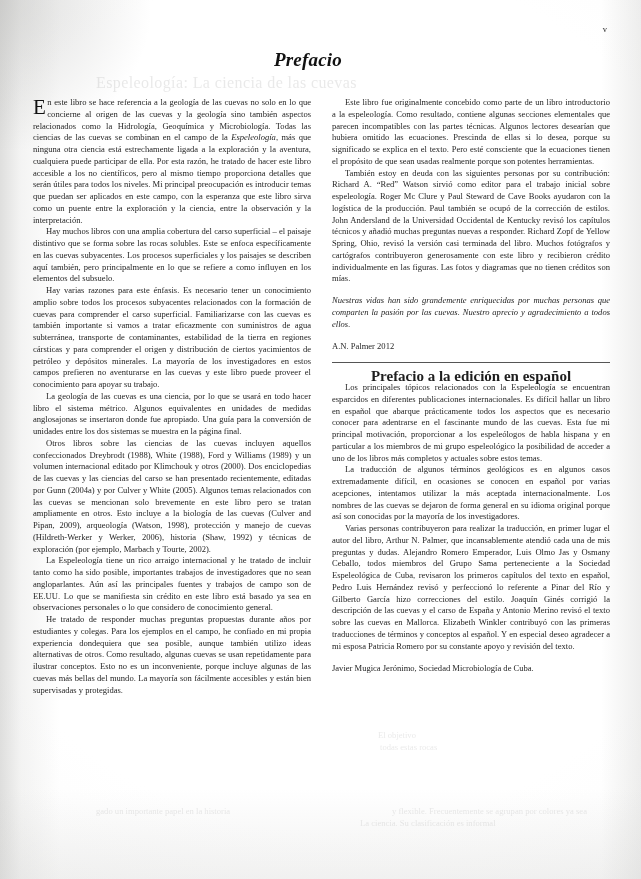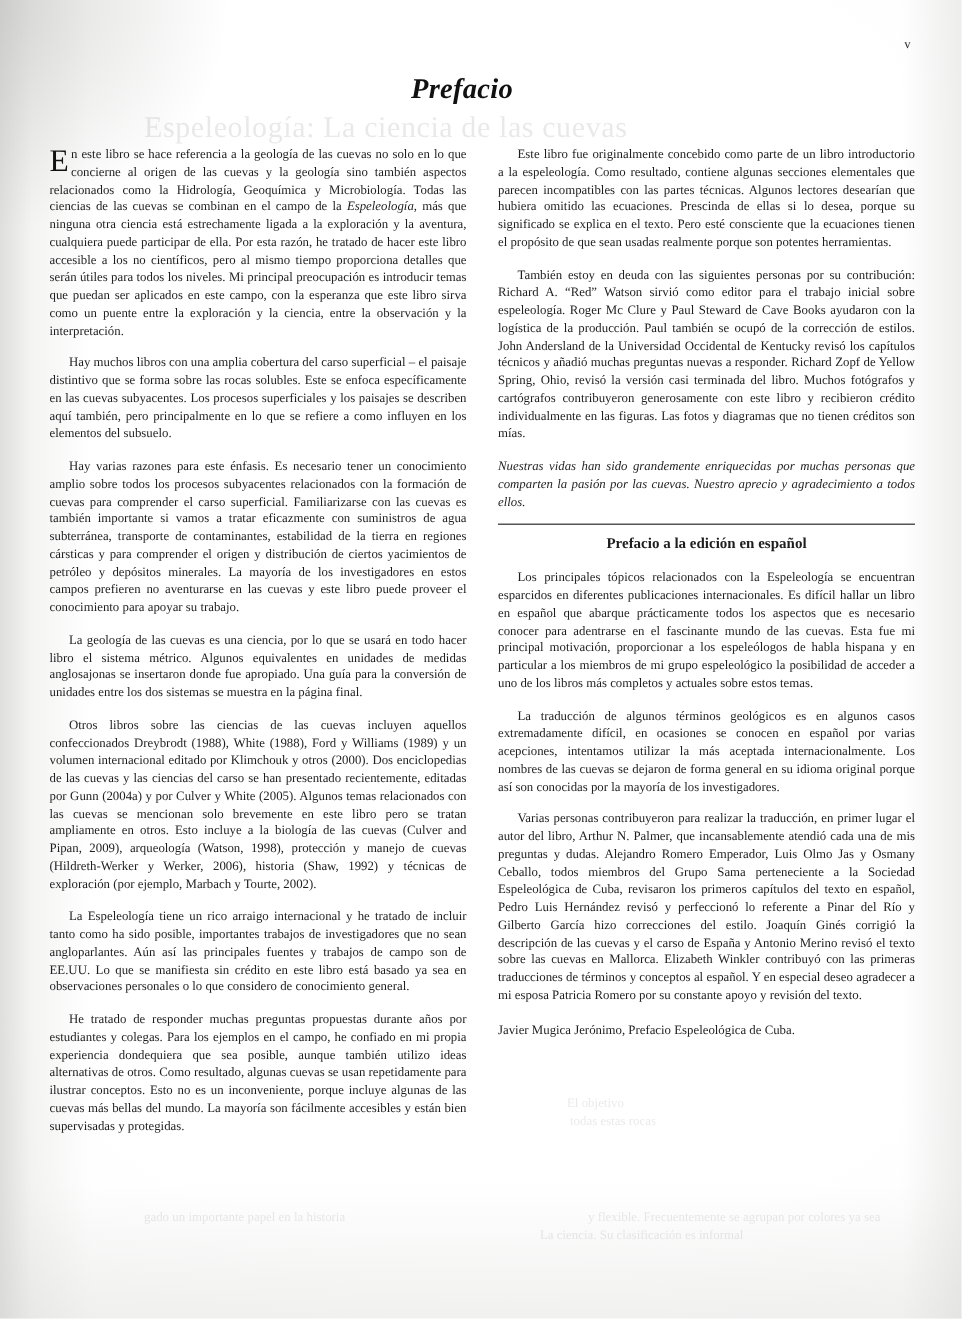--- a/index.html
+++ b/index.html
@@ -56,21 +56,21 @@
   .bleed {
     position: absolute;
     color: rgba(120,120,118,0.16);
     font-family: "Liberation Serif", "DejaVu Serif", serif;
     pointer-events: none;
     white-space: nowrap;
     user-select: none;
   }
   .bleed-title {
     top: 74px; left: 96px;
-    font-size: 20px;
+    font-size: 16px;
     letter-spacing: 0.4px;
     text-align: center;
   }
   .bleed-l1 { top: 806px; left: 96px;  font-size: 8.6px; }
   .bleed-l2 { top: 806px; left: 392px; font-size: 8.6px; }
   .bleed-l3 { top: 818px; left: 360px; font-size: 8.6px; }
   .bleed-l5 { top: 730px; left: 378px; font-size: 8.6px; }
   .bleed-l6 { top: 742px; left: 380px; font-size: 8.6px; }
 
   
@@ -112,21 +112,21 @@
     margin: 0;
     font-size: 8.55px;
     line-height: 11.75px;
     text-align: justify;
     text-justify: inter-word;
     text-indent: 13px;
     color: #1e1e1e;
     hyphens: manual;
   }
   p.drop-host { text-indent: 0; }
-  p + p { margin-top: 10px; }
+  p + p { margin-top: 0; }
 
   
   .dropcap {
     float: left;
     font-size: 21px;
     line-height: 17px;
     padding: 1px 1.5px 0 0;
     margin-top: 1px;
     font-family: "Liberation Serif", "DejaVu Serif", serif;
     color: #111;
@@ -148,21 +148,21 @@
   }
   .rule {
     border: none;
     border-top: 1px solid #555;
     margin: 9px 0 7px 0;
     height: 0;
   }
   .subhead {
     text-align: center;
     font-weight: bold;
-    font-size: 10px;
+    font-size: 15px;
     line-height: 12px;
     text-indent: 0;
     margin-bottom: 0;
   }
   .closing {
     text-indent: 0;
     margin-top: 11px;
   }
 </style>
 </head>
@@ -200,26 +200,27 @@
       <p>He tratado de responder muchas preguntas propuestas durante años por estudiantes y colegas. Para los ejemplos en el campo, he confiado en mi propia experiencia dondequiera que sea posible, aunque también utilizo ideas alternativas de otros. Como resultado, algunas cuevas se usan repetidamente para ilustrar conceptos. Esto no es un inconveniente, porque incluye algunas de las cuevas más bellas del mundo. La mayoría son fácilmente accesibles y están bien supervisadas y protegidas.</p>
     </div>
 
     <div class="col">
 
       <p>Este libro fue originalmente concebido como parte de un libro introductorio a la espeleología. Como resultado, contiene algunas secciones elementales que parecen incompatibles con las partes técnicas. Algunos lectores desearían que hubiera omitido las ecuaciones. Prescinda de ellas si lo desea, porque su significado se explica en el texto. Pero esté consciente que la ecuaciones tienen el propósito de que sean usadas realmente porque son potentes herramientas.</p>
       <p>También estoy en deuda con las siguientes personas por su contribución: Richard A. “Red” Watson sirvió como editor para el trabajo inicial sobre espeleología. Roger Mc Clure y Paul Steward de Cave Books ayudaron con la logística de la producción. Paul también se ocupó de la corrección de estilos. John Andersland de la Universidad Occidental de Kentucky revisó los capítulos técnicos y añadió muchas preguntas nuevas a responder. Richard Zopf de Yellow Spring, Ohio, revisó la versión casi terminada del libro. Muchos fotógrafos y cartógrafos contribuyeron generosamente con este libro y recibieron crédito individualmente en las figuras. Las fotos y diagramas que no tienen créditos son mías.</p>
 
       <p class="dedication">Nuestras vidas han sido grandemente enriquecidas por muchas personas que comparten la pasión por las cuevas. Nuestro aprecio y agradecimiento a todos ellos.</p>
 
+      <p class="signature">A.N. Palmer 2012</p>
 
       <hr class="rule">
 
       <p class="subhead">Prefacio a la edición en español</p>
 
       <p>Los principales tópicos relacionados con la Espeleología se encuentran esparcidos en diferentes publicaciones internacionales. Es difícil hallar un libro en español que abarque prácticamente todos los aspectos que es necesario conocer para adentrarse en el fascinante mundo de las cuevas. Esta fue mi principal motivación, proporcionar a los espeleólogos de habla hispana y en particular a los miembros de mi grupo espeleológico la posibilidad de acceder a uno de los libros más completos y actuales sobre estos temas.</p>
       <p>La traducción de algunos términos geológicos es en algunos casos extremadamente difícil, en ocasiones se conocen en español por varias acepciones, intentamos utilizar la más aceptada internacionalmente. Los nombres de las cuevas se dejaron de forma general en su idioma original porque así son conocidas por la mayoría de los investigadores.</p>
       <p>Varias personas contribuyeron para realizar la traducción, en primer lugar el autor del libro, Arthur N. Palmer, que incansablemente atendió cada una de mis preguntas y dudas. Alejandro Romero Emperador, Luis Olmo Jas y Osmany Ceballo, todos miembros del Grupo Sama perteneciente a la Sociedad Espeleológica de Cuba, revisaron los primeros capítulos del texto en español, Pedro Luis Hernández revisó y perfeccionó lo referente a Pinar del Río y Gilberto García hizo correcciones del estilo. Joaquín Ginés corrigió la descripción de las cuevas y el carso de España y Antonio Merino revisó el texto sobre las cuevas en Mallorca. Elizabeth Winkler contribuyó con las primeras traducciones de términos y conceptos al español. Y en especial deseo agradecer a mi esposa Patricia Romero por su constante apoyo y revisión del texto.</p>
 
-      <p class="closing">Javier Mugica Jerónimo, Prefacio Espeleológica de Cuba.</p>
+      <p class="closing">Javier Mugica Jerónimo, Sociedad Microbiología de Cuba.</p>
     </div>
 
   </div>
 </div>
 
 </body></html>

